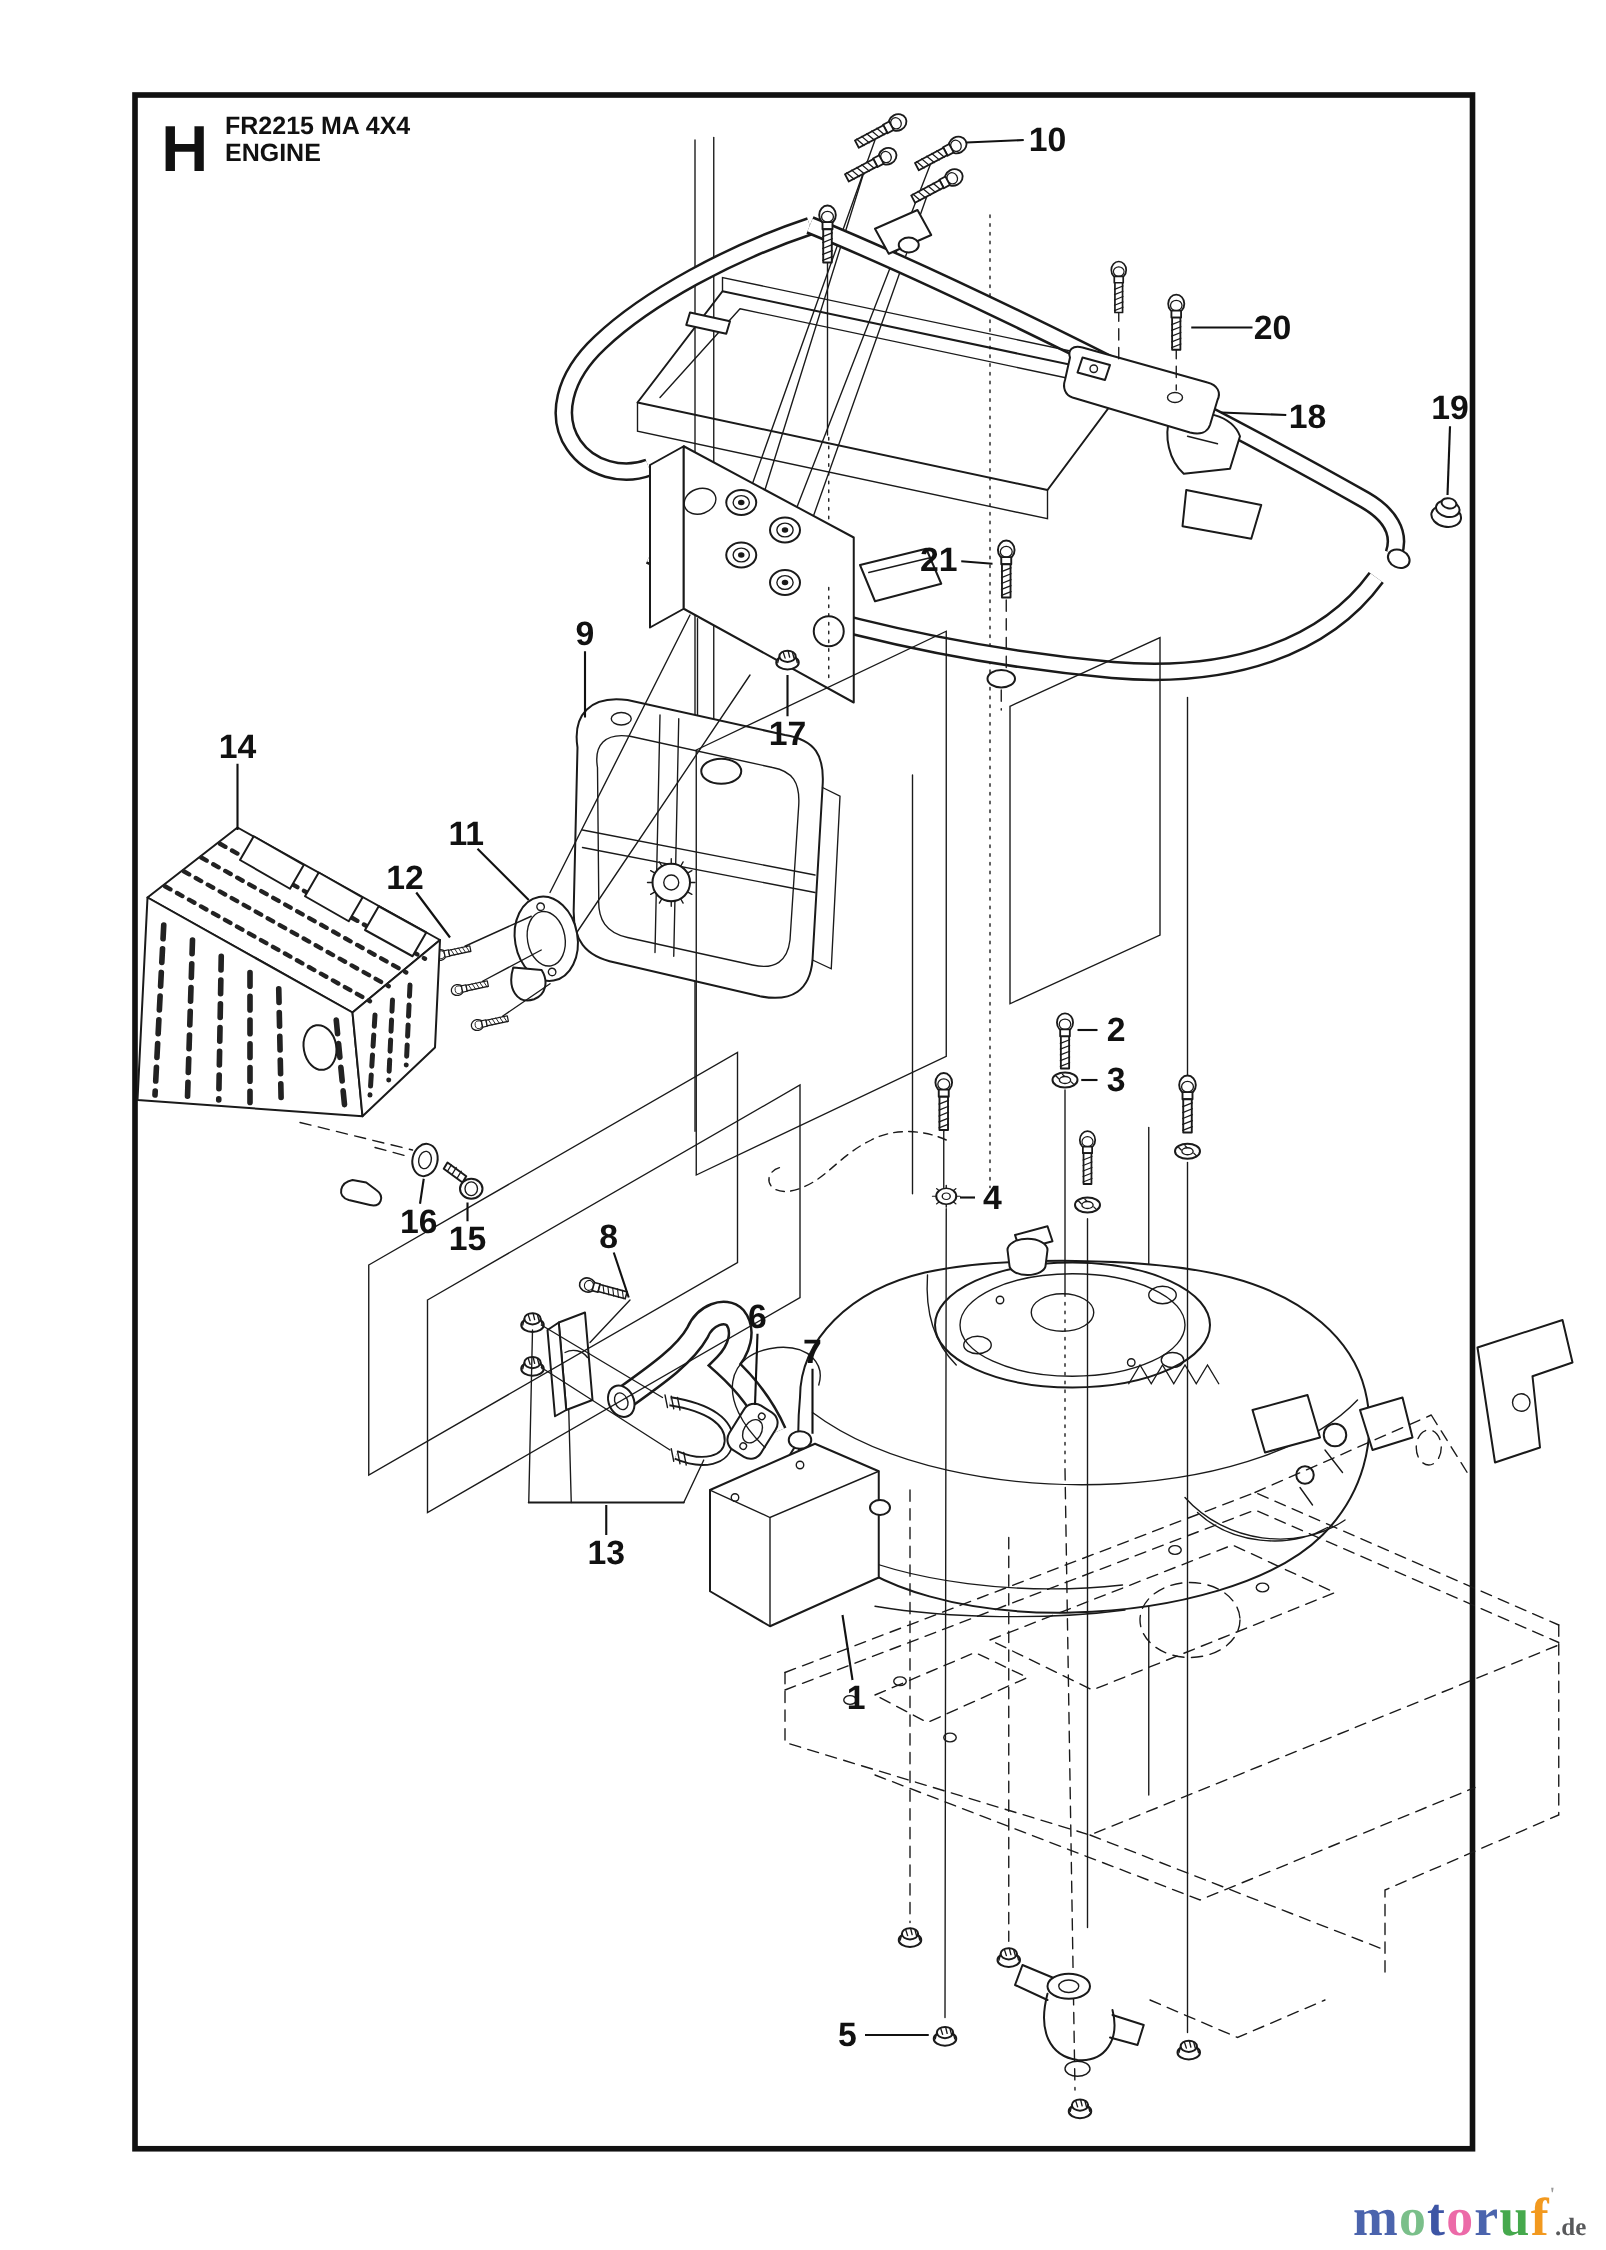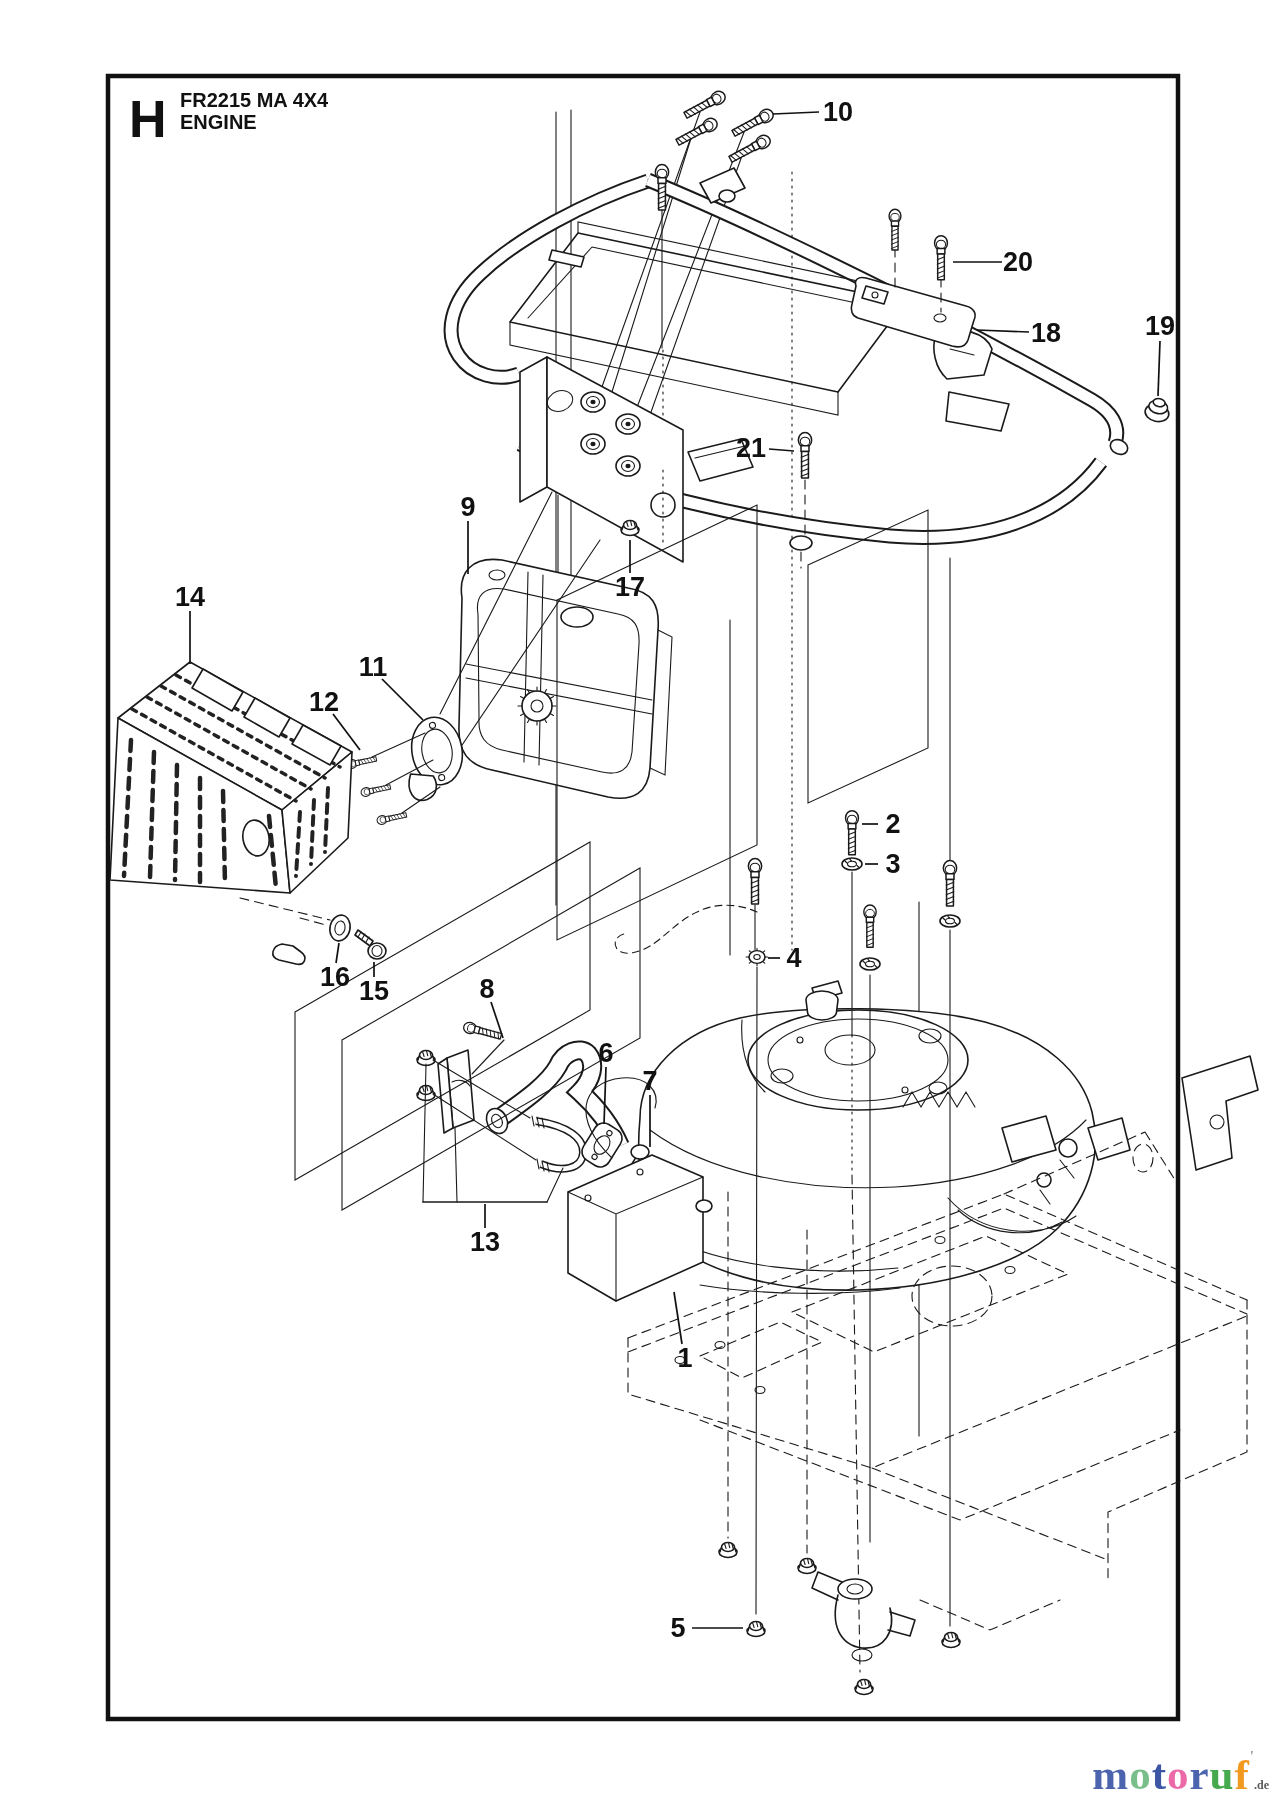--- a/index.html
+++ b/index.html
@@ -21,21 +21,21 @@
   .louvT{fill:none;stroke:#222;stroke-width:3.5;stroke-dasharray:5 6;stroke-linecap:round;}
   .louvR{fill:none;stroke:#222;stroke-width:4;stroke-dasharray:9 7;stroke-linecap:round;}
   .hdrH{font:bold 52px "Liberation Sans",sans-serif;fill:#111;}
   .hdrT{font:bold 20px "Liberation Sans",sans-serif;fill:#111;}
   .callout-txt{font:bold 27px "Liberation Sans",sans-serif;fill:#111;text-anchor:middle;dominant-baseline:central;}
   .callout-ln{stroke:#111;stroke-width:1.7;}
   .logo{position:absolute;top:1748px;right:16px;font-family:"Liberation Serif",serif;
         font-weight:bold;white-space:nowrap;}
   .logo #logo-word span{font-size:43px;letter-spacing:1px;}
   .logo .logo-mark{font-size:15px;color:#999;vertical-align:28px;}
-  .logo .logo-suffix{font-size:12px;}
+  .logo .logo-suffix{font-size:20px;}
 </style>
 </head>
 <body>
 
 <div class="page">
 <svg width="1285" height="1800" viewBox="0 0 1285 1800">
   <defs>
     <g id="sym-bolt">
       <ellipse cx="0" cy="0" rx="8" ry="7" class="wfill"></ellipse>
       <ellipse cx="1.5" cy="0" rx="4.5" ry="5" class="thin"></ellipse>

